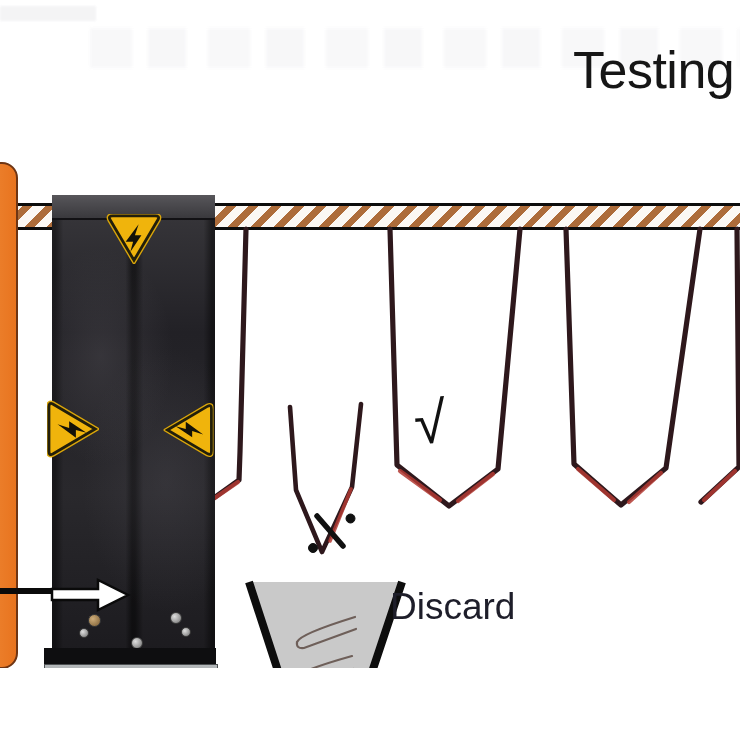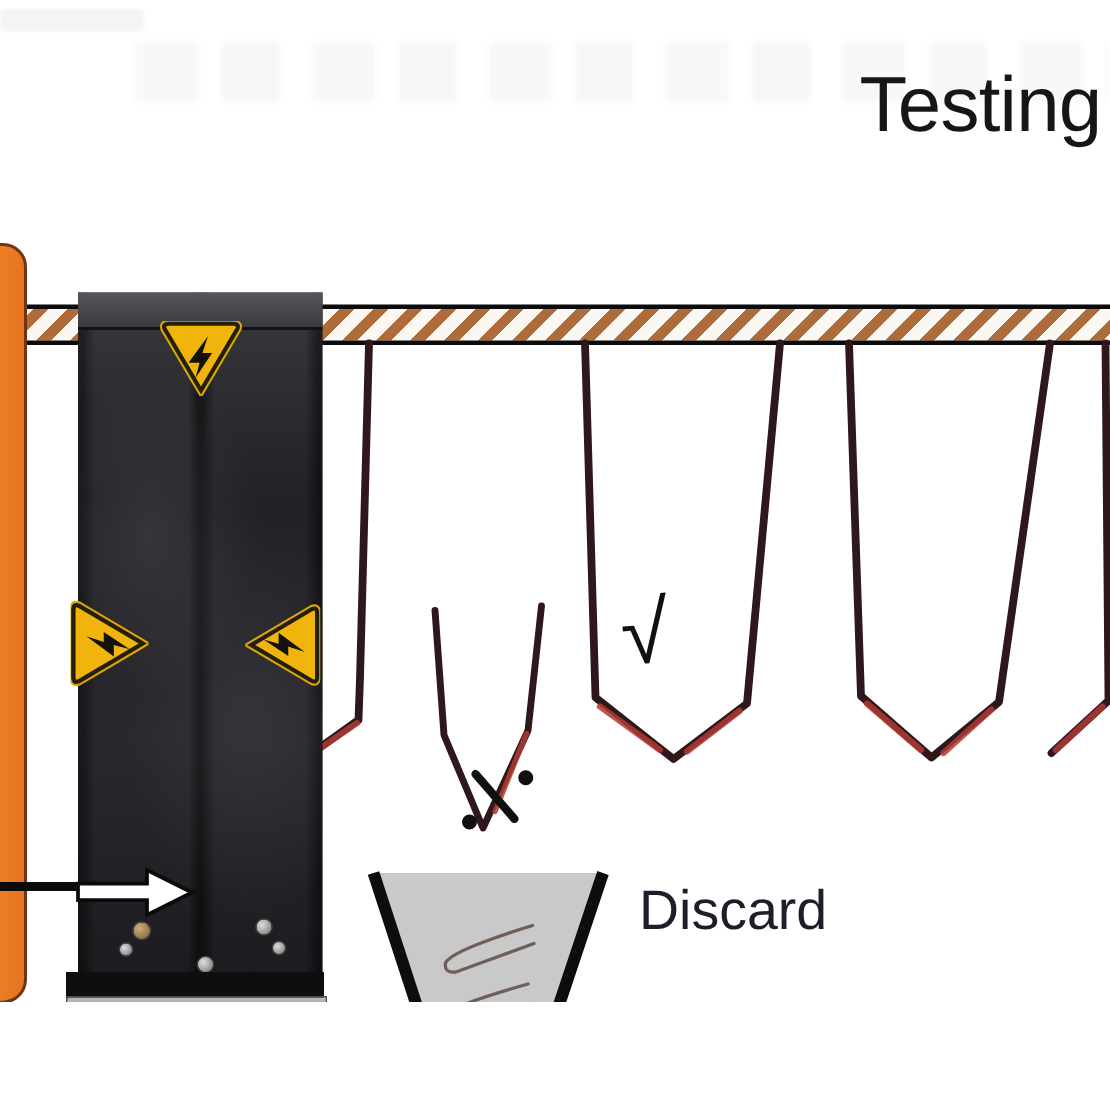--- a/index.html
+++ b/index.html
@@ -52,21 +52,21 @@
   
   .arrow-tail{position:absolute;left:0;top:588px;width:64px;height:6px;background:#0a0a0a;z-index:6;}
   .arrow-svg{position:absolute;left:40px;top:574px;z-index:6;}
   
   .check{position:absolute;left:414px;top:394px;font-size:58px;line-height:1;color:#111;
     transform:rotate(-4deg);z-index:3;font-weight:500;}
   
   .bucket{position:absolute;left:240px;top:572px;z-index:3;}
   
   .cap-line{position:absolute;color:#1e1e2a;font-size:37px;white-space:nowrap;z-index:6;}
-  .cap1{left:426px;top:586px;}
+  .cap1{left:390px;top:586px;}
   .cap2{left:388px;top:654px;}
 </style>
 </head>
 <body>
 
 <div class="canvas">
 
   <div class="wm1"></div>
   <div class="wm2"></div>
 

